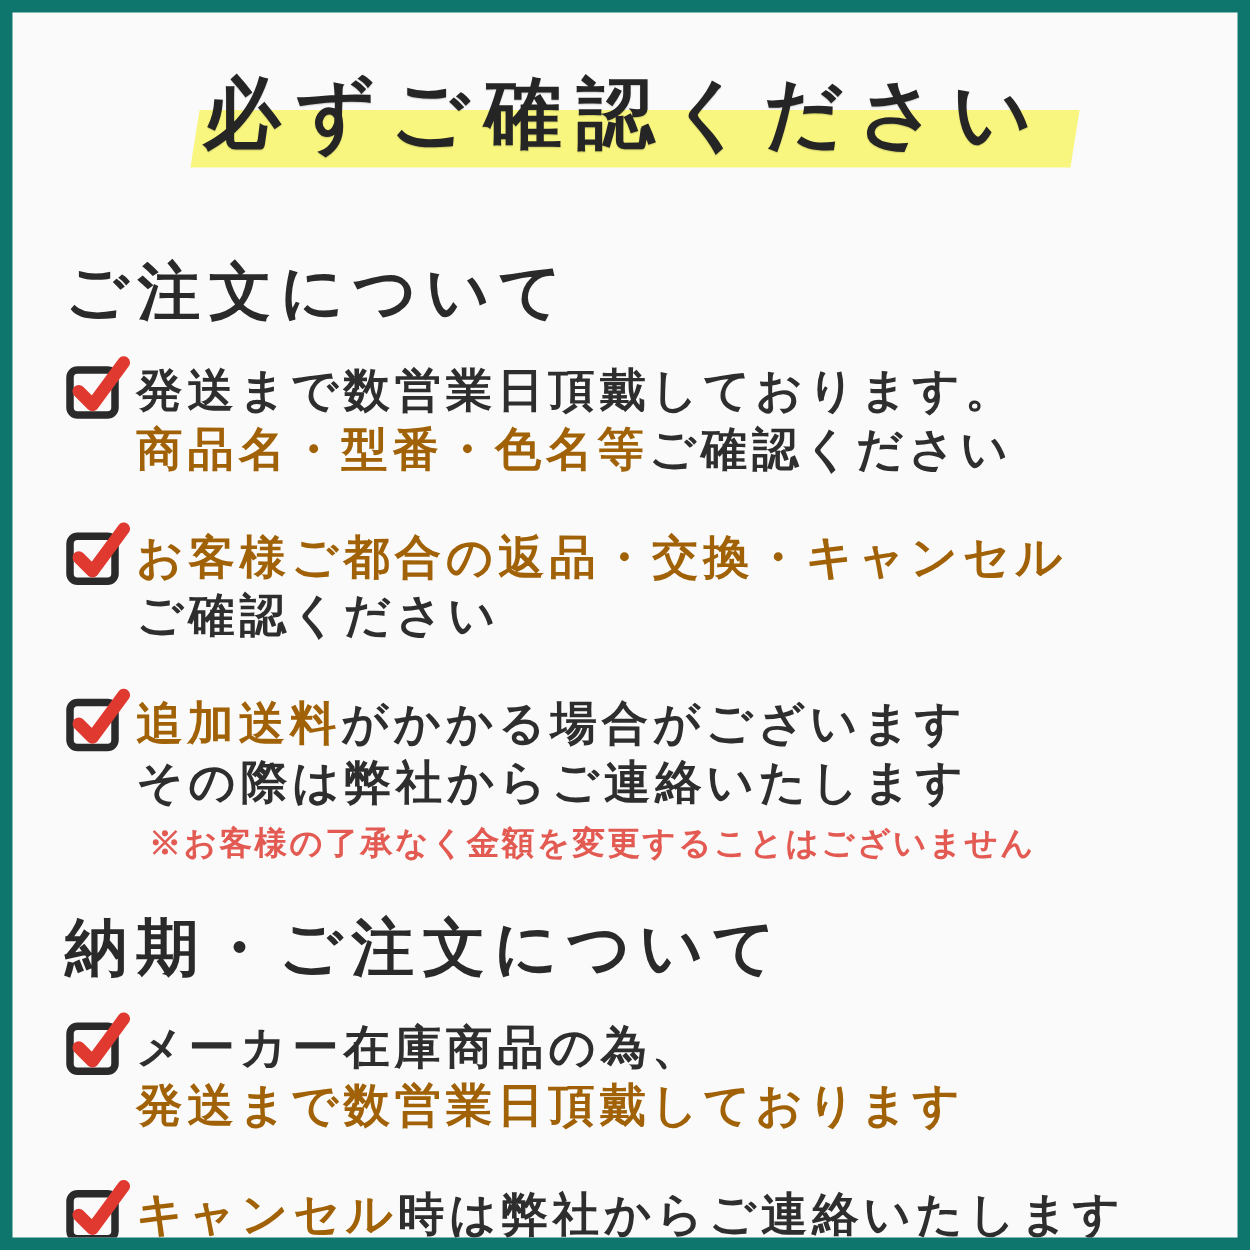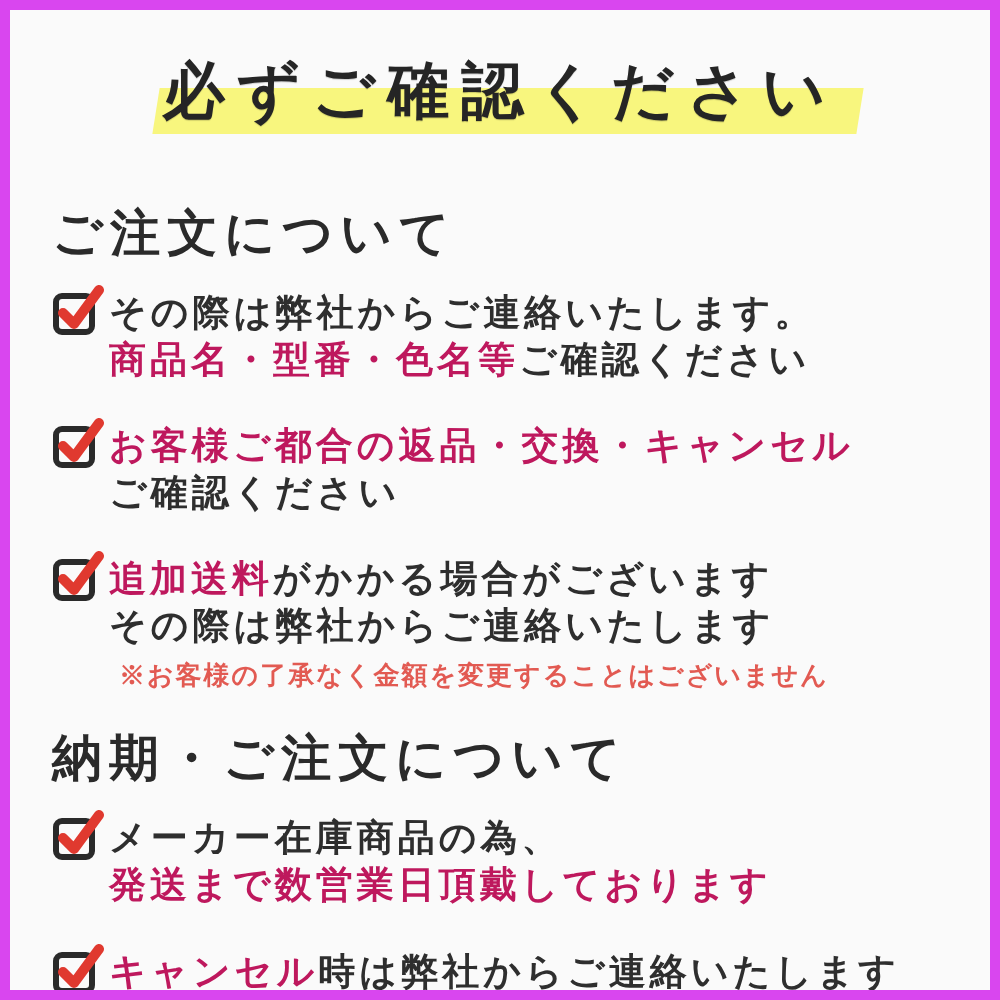--- a/index.html
+++ b/index.html
@@ -1,21 +1,21 @@
 <!DOCTYPE html>
 <html><head>
 <meta charset="utf-8">
 <style>
   html,body{margin:0;padding:0;}
   body{font-family:"DejaVu Serif","Liberation Serif",serif;}
   .page{
     position:relative;
     width:1000px;height:1000px;
     box-sizing:border-box;
-    border:10px solid #d946ef;
+    border:10px solid #0f766e;
     background:#fafafa;
     overflow:hidden;
   }
   
   .title-wrap{
     position:relative;
     text-align:center;
     padding-top:36px;
     height:110px;
   }
@@ -65,21 +65,21 @@
     margin-right:5px;
     margin-top:-7px;
   }
   .item-text{
     font-size:37px;
     font-weight:600;
     letter-spacing:4px;
     color:#2e2e2e;
     line-height:1.26;
   }
-  .red{color:#be185d;}
+  .red{color:#a16207;}
   .note{
     font-size:26px;
     font-weight:600;
     letter-spacing:2px;
     color:#e25a52;
     margin-top:10px;
     margin-left:10px;
   }
   .seg{white-space:pre-wrap;}
 </style>
@@ -98,21 +98,21 @@
     <div class="section-heading">ご注文について</div>
 
     <div class="item">
       <span class="check-icon">
         <svg viewBox="0 0 52 54" width="52" height="54">
           <rect x="4" y="14" width="36" height="36" rx="6" fill="none" stroke="#2a2a2a" stroke-width="6"></rect>
           <path d="M11 31 L22 42 L47 8" fill="none" stroke="#e0392f" stroke-width="10" stroke-linecap="round" stroke-linejoin="round"></path>
         </svg>
       </span>
       <div class="item-text">
-        <div><span class="seg">その際は弊社からご連絡いたします。</span></div>
+        <div><span class="seg">発送まで数営業日頂戴しております。</span></div>
         <div><span class="seg red">商品名・型番・色名等</span><span class="seg">ご確認ください</span></div>
       </div>
     </div>
 
     <div class="item">
       <span class="check-icon">
         <svg viewBox="0 0 52 54" width="52" height="54">
           <rect x="4" y="14" width="36" height="36" rx="6" fill="none" stroke="#2a2a2a" stroke-width="6"></rect>
           <path d="M11 31 L22 42 L47 8" fill="none" stroke="#e0392f" stroke-width="10" stroke-linecap="round" stroke-linejoin="round"></path>
         </svg>

